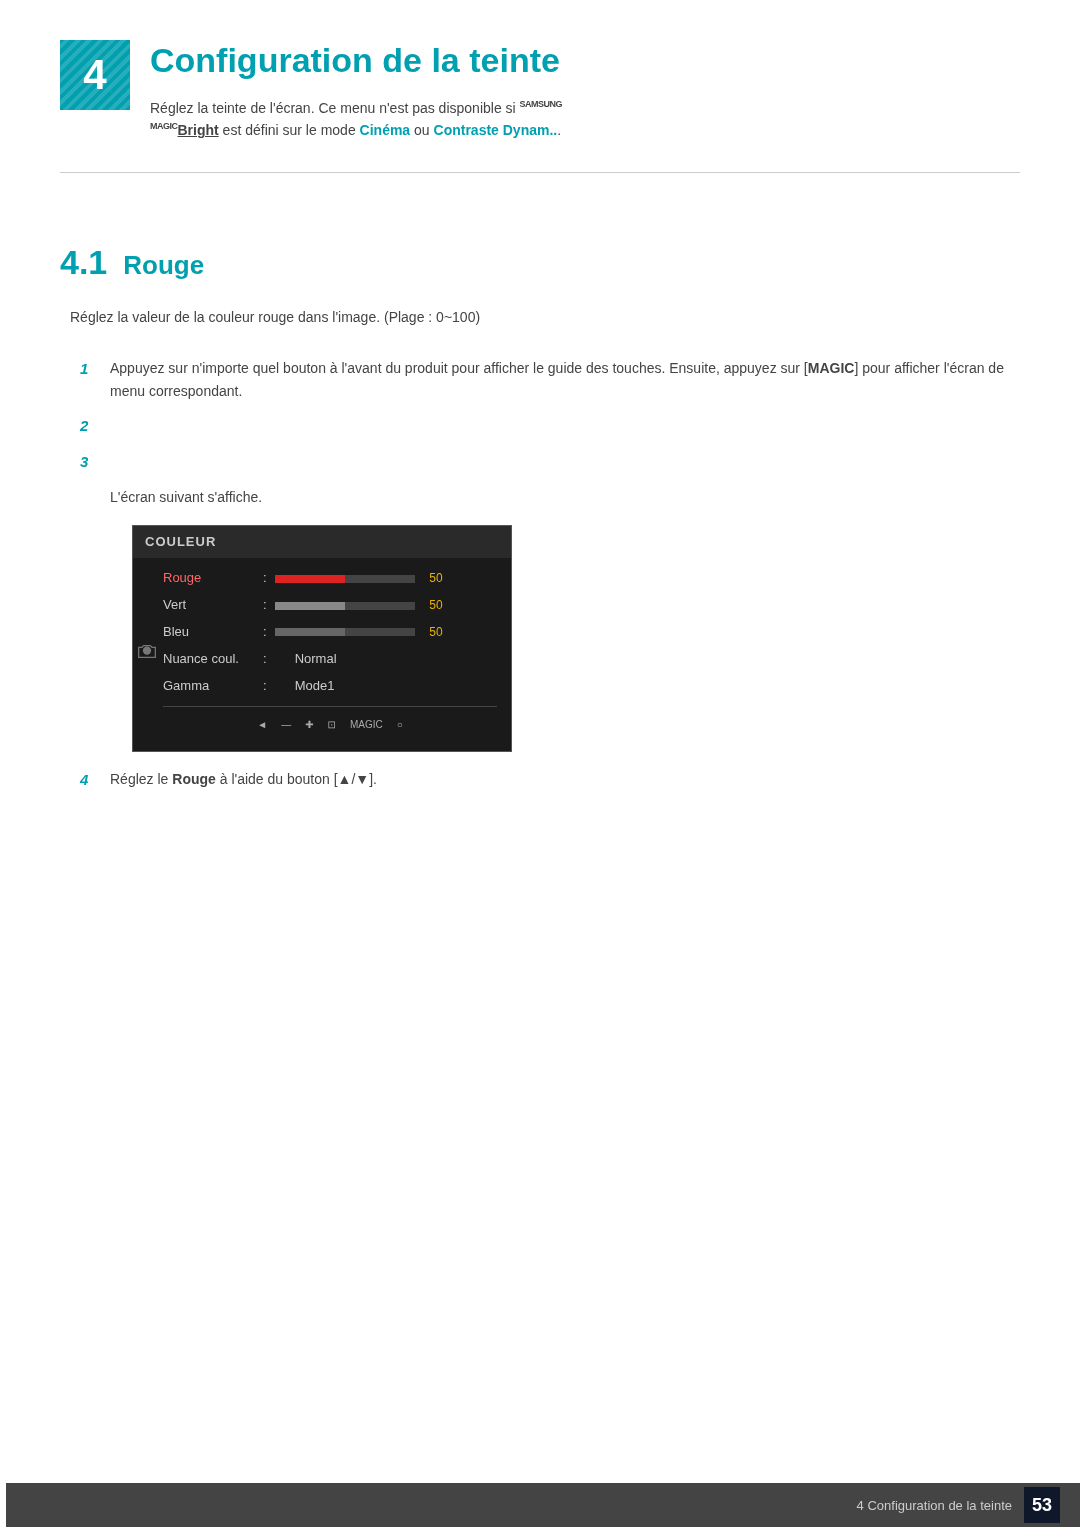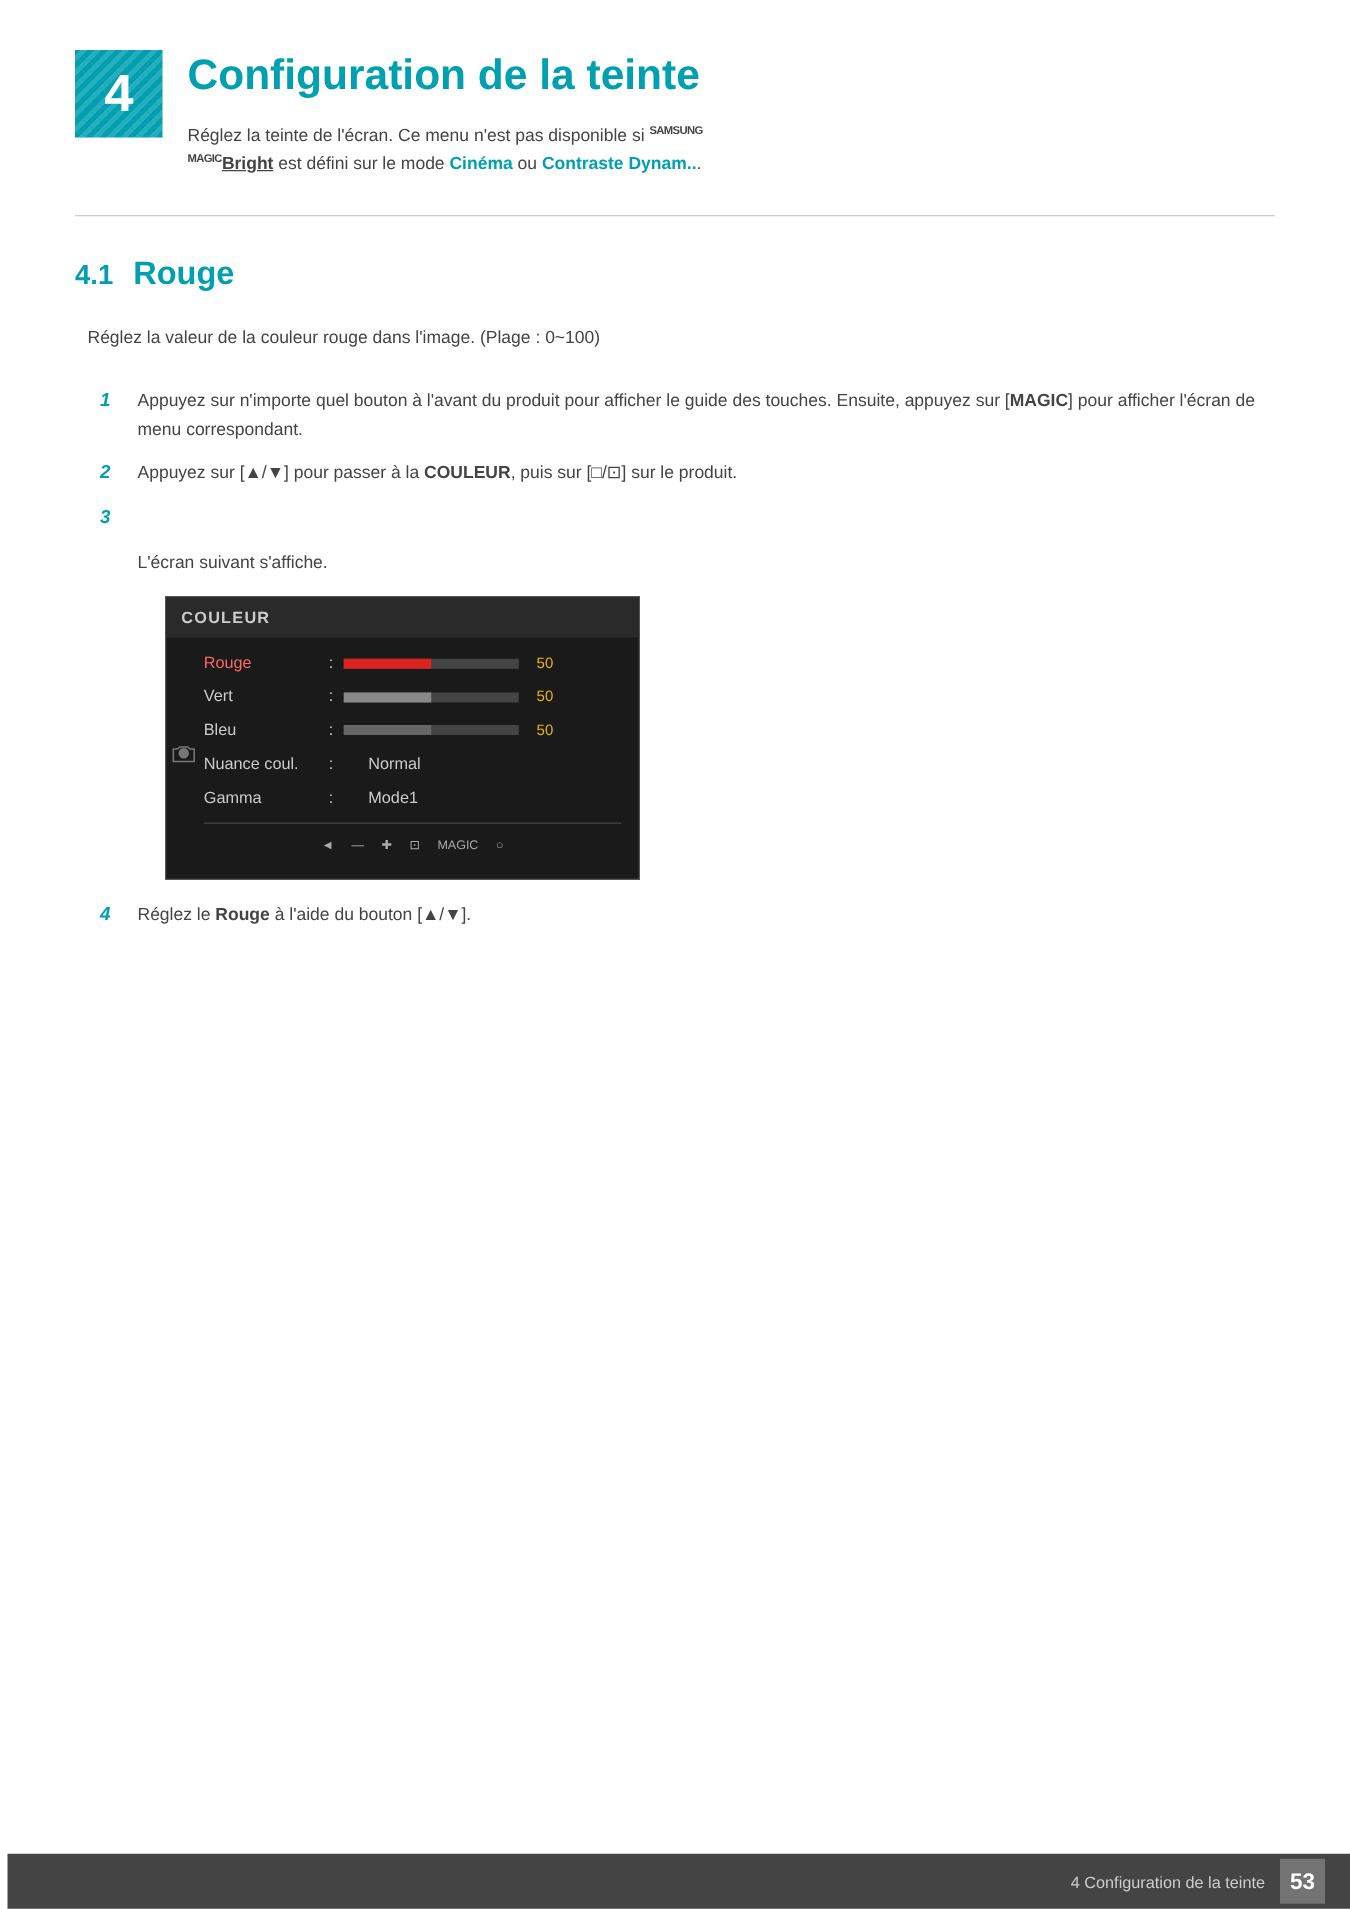--- a/index.html
+++ b/index.html
@@ -100,24 +100,25 @@
       padding: 30px 60px 20px 60px;
     }
 
     .section-heading {
       display: flex;
       align-items: baseline;
       margin-bottom: 24px;
     }
 
     .section-number {
-      font-size: 22px;
+      font-size: 34px;
       font-weight: bold;
       color: #00a0b0;
       margin-right: 16px;
+      margin-top: 40px;
     }
 
     .section-title {
       font-size: 26px;
       font-weight: bold;
       color: #00a0b0;
     }
 
     .section-body {
       padding: 0 0 0 10px;
@@ -288,21 +289,21 @@
       padding: 0 20px;
     }
 
     .footer-text {
       color: #cccccc;
       font-size: 13px;
       margin-right: 12px;
     }
 
     .footer-page-num {
-      background: #737373;
+      background: #0f172a;
       color: #ffffff;
       font-size: 18px;
       font-weight: bold;
       width: 36px;
       height: 36px;
       display: flex;
       align-items: center;
       justify-content: center;
     }
   </style>
@@ -340,23 +341,20 @@
 
           <li>
             <span class="list-num">1</span>
             <span class="list-content">
               Appuyez sur n'importe quel bouton à l'avant du produit pour afficher le guide des touches. Ensuite, appuyez sur [<span class="bold-inline">MAGIC</span>] pour afficher l'écran de menu correspondant.
             </span>
           </li>
 
           <li>
             <span class="list-num">2</span>
-            <span class="list-content">
-              Appuyez sur [▲/▼] pour passer à la <span class="bold-inline">COULEUR</span>, puis sur [□/⊡] sur le produit.
-            </span>
           </li>
 
           <li>
             <span class="list-num">3</span>
           </li>
 
           <li style="margin-bottom: 0;">
             <span class="list-num" style="visibility:hidden;">3</span>
             <span class="list-content">
               L'écran suivant s'affiche.

